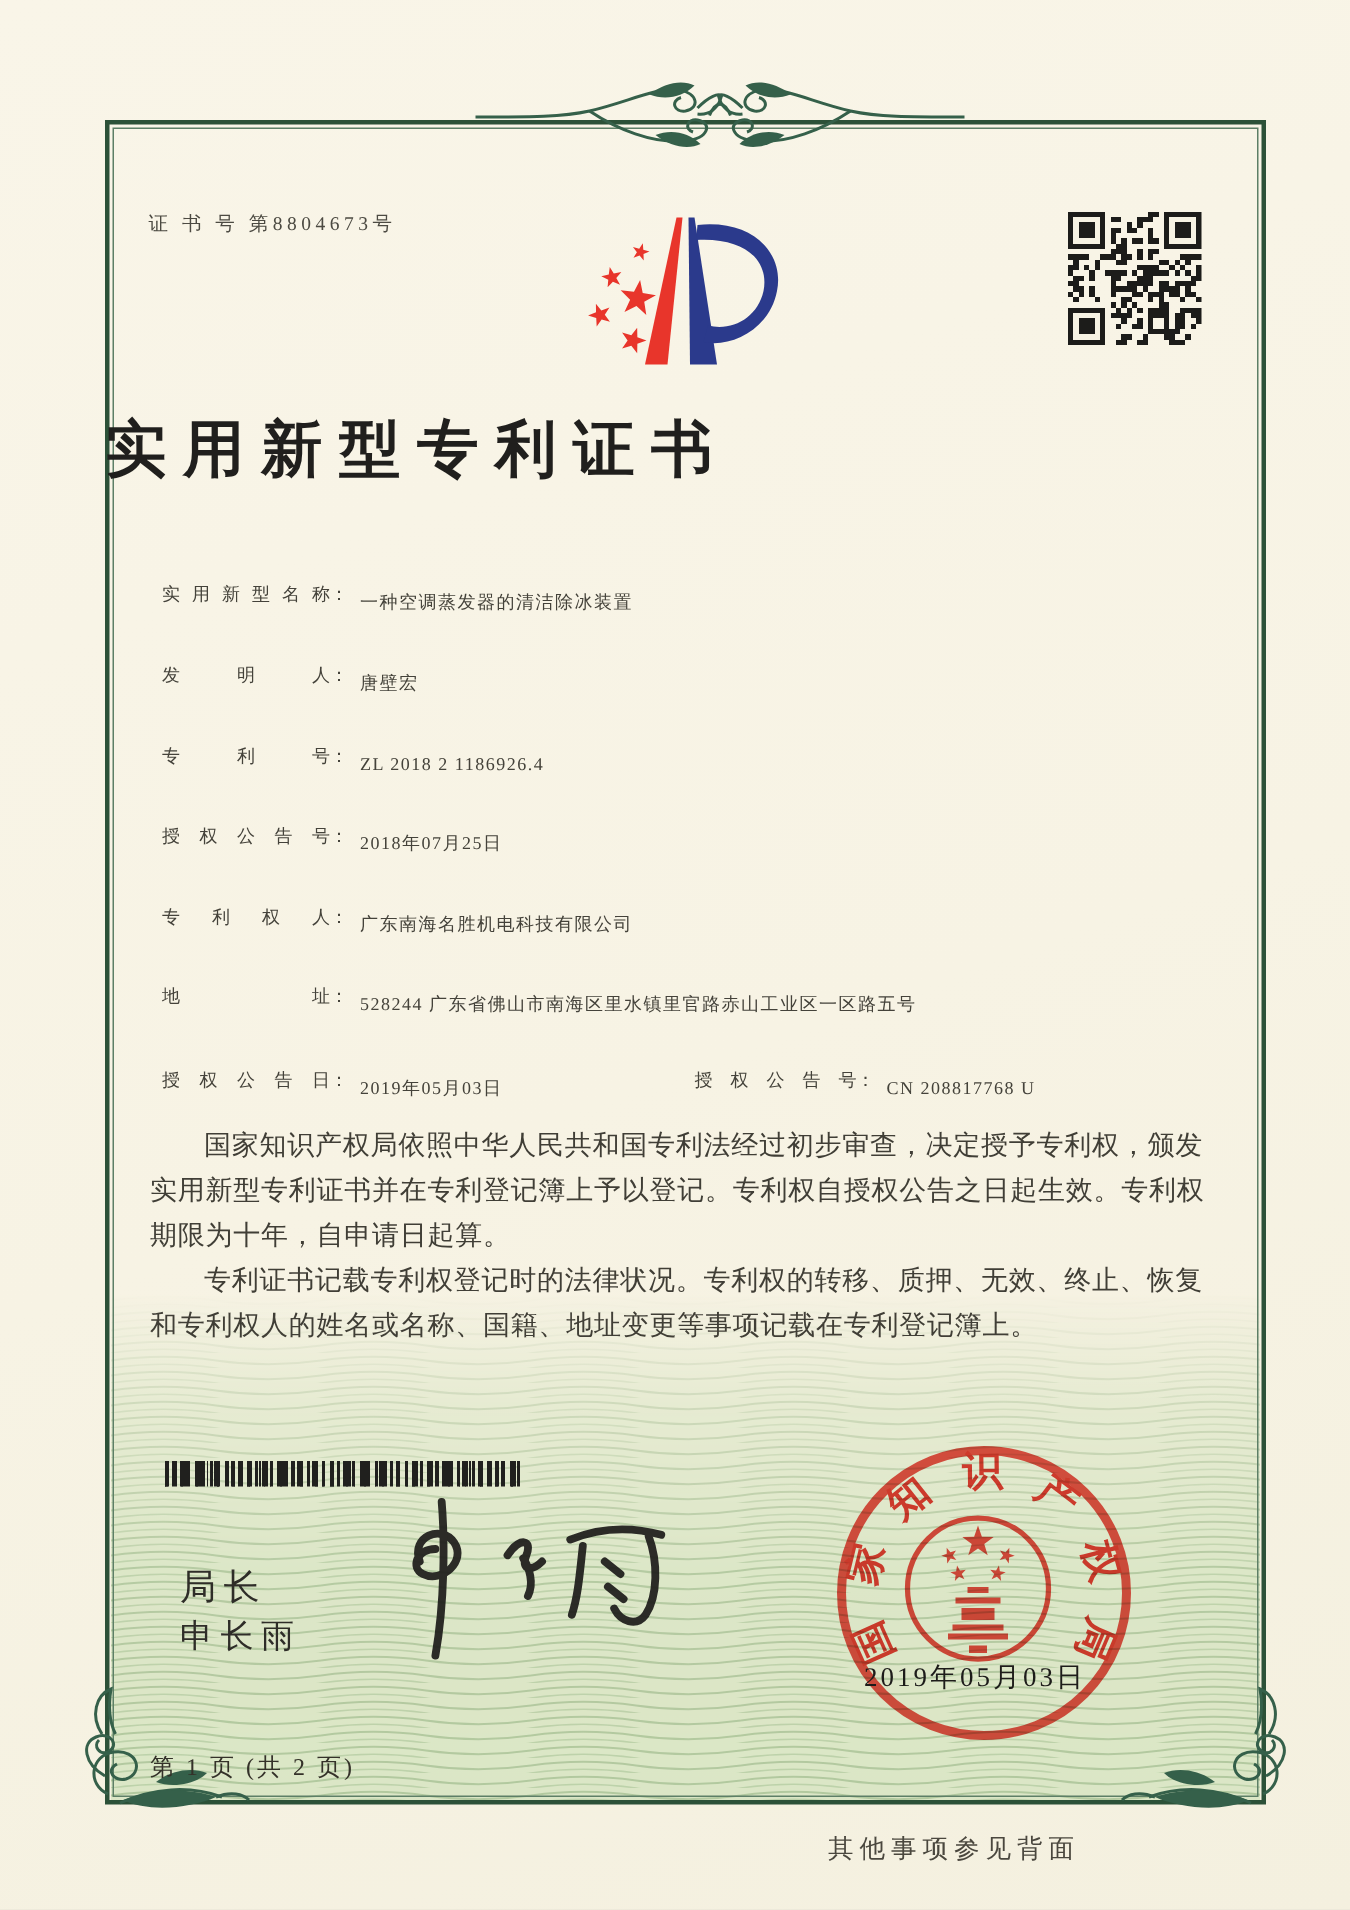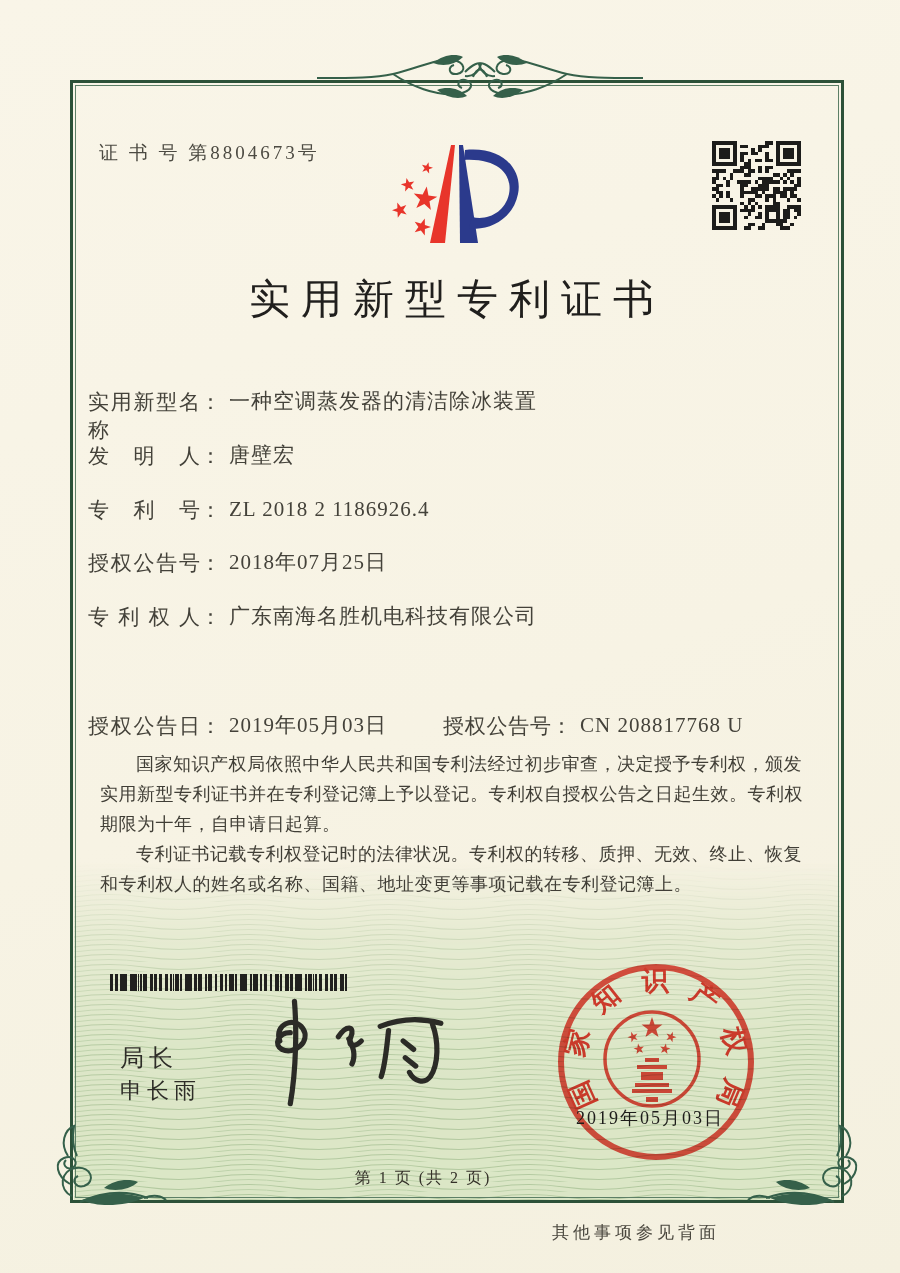--- a/index.html
+++ b/index.html
@@ -8,47 +8,47 @@
     background:linear-gradient(160deg,#f9f5e8 0%,#f7f3e4 55%,#f4f0df 100%);
     font-family:"Liberation Serif","DejaVu Serif",serif;
     color:#43413a;overflow:hidden;
   }
   
   .frame{position:absolute;left:70px;top:80px;width:774px;height:1123px;
     border:3px solid #2c5138;box-sizing:border-box;z-index:3;pointer-events:none;}
   .frame-inner{position:absolute;inset:2px;border:1px solid #5d7f66;}
   
   .waves{position:absolute;left:74px;top:862px;width:766px;height:338px;z-index:1;}
-  .cert-no{position:absolute;left:99px;top:140px;font-size:19px;letter-spacing:3px;color:#4c4a42;z-index:4;}
+  .cert-no{position:absolute;left:99px;top:140px;font-size:13px;letter-spacing:3px;color:#4c4a42;z-index:4;}
   .logo{position:absolute;left:385px;top:142px;width:145px;height:105px;z-index:4;}
   .qr{position:absolute;left:712px;top:141px;width:89px;height:89px;z-index:4;}
-  .title{position:absolute;left:70px;top:272px;width:774px;text-align:center;
-    font-size:41px;font-weight:400;letter-spacing:11px;color:#201f1d;z-index:4;}
-  .frow{position:absolute;left:88px;width:720px;font-size:21px;z-index:4;color:#44423a;}
+  .title{position:absolute;left:70px;top:272px;width:774px;text-align:left;
+    font-size:41px;font-weight:700;letter-spacing:11px;color:#201f1d;z-index:4;}
+  .frow{position:absolute;left:108px;width:720px;font-size:12px;z-index:4;color:#44423a;}
   .flabel{display:inline-block;width:112px;text-align:justify;text-align-last:justify;vertical-align:top;}
   .fcolon{display:inline-block;vertical-align:top;margin-right:8px;}
   .fval{display:inline-block;vertical-align:top;letter-spacing:1px;max-width:570px;line-height:26px;}
   .pair2{position:absolute;left:355px;top:0;}
   .pair2 .flabel{width:108px;}
   .body-text{position:absolute;left:100px;top:750px;width:710px;font-size:18px;
     line-height:30px;z-index:4;color:#403e36;}
   .body-text p{margin:0;text-indent:2em;letter-spacing:0.5px;font-family:Liberation Mono, monospace;}
   .barcode{position:absolute;left:110px;top:974px;width:237px;height:17px;z-index:4;
     background:
       repeating-linear-gradient(90deg,#20201e 0 2px,rgba(0,0,0,0) 2px 5px),
       repeating-linear-gradient(90deg,#20201e 0 1px,rgba(0,0,0,0) 1px 7px),
       repeating-linear-gradient(90deg,#20201e 0 3px,rgba(0,0,0,0) 3px 11px);}
   .officer-title{position:absolute;left:120px;top:1042px;font-size:24px;letter-spacing:5px;color:#2e2d28;z-index:4;}
   .officer-name{position:absolute;left:120px;top:1076px;font-size:22px;letter-spacing:5px;color:#2e2d28;z-index:4;}
   .signature{position:absolute;left:248px;top:995px;width:210px;height:115px;z-index:5;}
   .seal{position:absolute;left:549px;top:955px;width:214px;height:214px;z-index:4;
     mix-blend-mode:multiply;opacity:.95;}
   .seal-date{position:absolute;left:552px;top:1106px;width:196px;text-align:center;
     font-size:18px;letter-spacing:2px;color:#1d1c1a;z-index:6;}
-  .page-indicator{position:absolute;left:100px;top:1168px;width:646px;text-align:center;
+  .page-indicator{position:absolute;left:100px;top:1168px;width:646px;text-align:left;
     font-size:16px;letter-spacing:2px;color:#343129;z-index:4;}
   .back-note{position:absolute;left:120px;top:1221px;width:600px;text-align:right;
     font-size:17px;letter-spacing:4px;color:#4a473e;z-index:4;}
   .flourish-top{position:absolute;left:315px;top:50px;width:330px;height:60px;z-index:4;}
   .flourish-bl{position:absolute;left:48px;top:1122px;width:122px;height:100px;z-index:4;}
   .flourish-br{position:absolute;left:744px;top:1122px;width:122px;height:100px;z-index:4;}
 </style>
 </head>
 <body>
 
@@ -357,20 +357,23 @@
   </div>
   <div class="frow" style="top:496px">
     <span class="flabel">专利号</span><span class="fcolon">：</span><span class="fval">ZL 2018 2 1186926.4</span>
   </div>
   <div class="frow" style="top:549px">
     <span class="flabel">授权公告号</span><span class="fcolon">：</span><span class="fval">2018年07月25日</span>
   </div>
   <div class="frow" style="top:603px">
     <span class="flabel">专利权人</span><span class="fcolon">：</span><span class="fval">广东南海名胜机电科技有限公司</span>
   </div>
+  <div class="frow" style="top:656px">
+    <span class="flabel">地址</span><span class="fcolon">：</span><span class="fval" style="width:565px">528244 广东省佛山市南海区里水镇里官路赤山工业区一区路五号</span>
+  </div>
   <div class="frow" style="top:712px">
     <span class="flabel">授权公告日</span><span class="fcolon">：</span><span class="fval">2019年05月03日</span>
     <span class="pair2">
       <span class="flabel">授权公告号</span><span class="fcolon">：</span><span class="fval">CN 208817768 U</span>
     </span>
   </div>
 
   <div class="body-text">
     <p>国家知识产权局依照中华人民共和国专利法经过初步审查，决定授予专利权，颁发实用新型专利证书并在专利登记簿上予以登记。专利权自授权公告之日起生效。专利权期限为十年，自申请日起算。</p>
     <p>专利证书记载专利权登记时的法律状况。专利权的转移、质押、无效、终止、恢复和专利权人的姓名或名称、国籍、地址变更等事项记载在专利登记簿上。</p>

